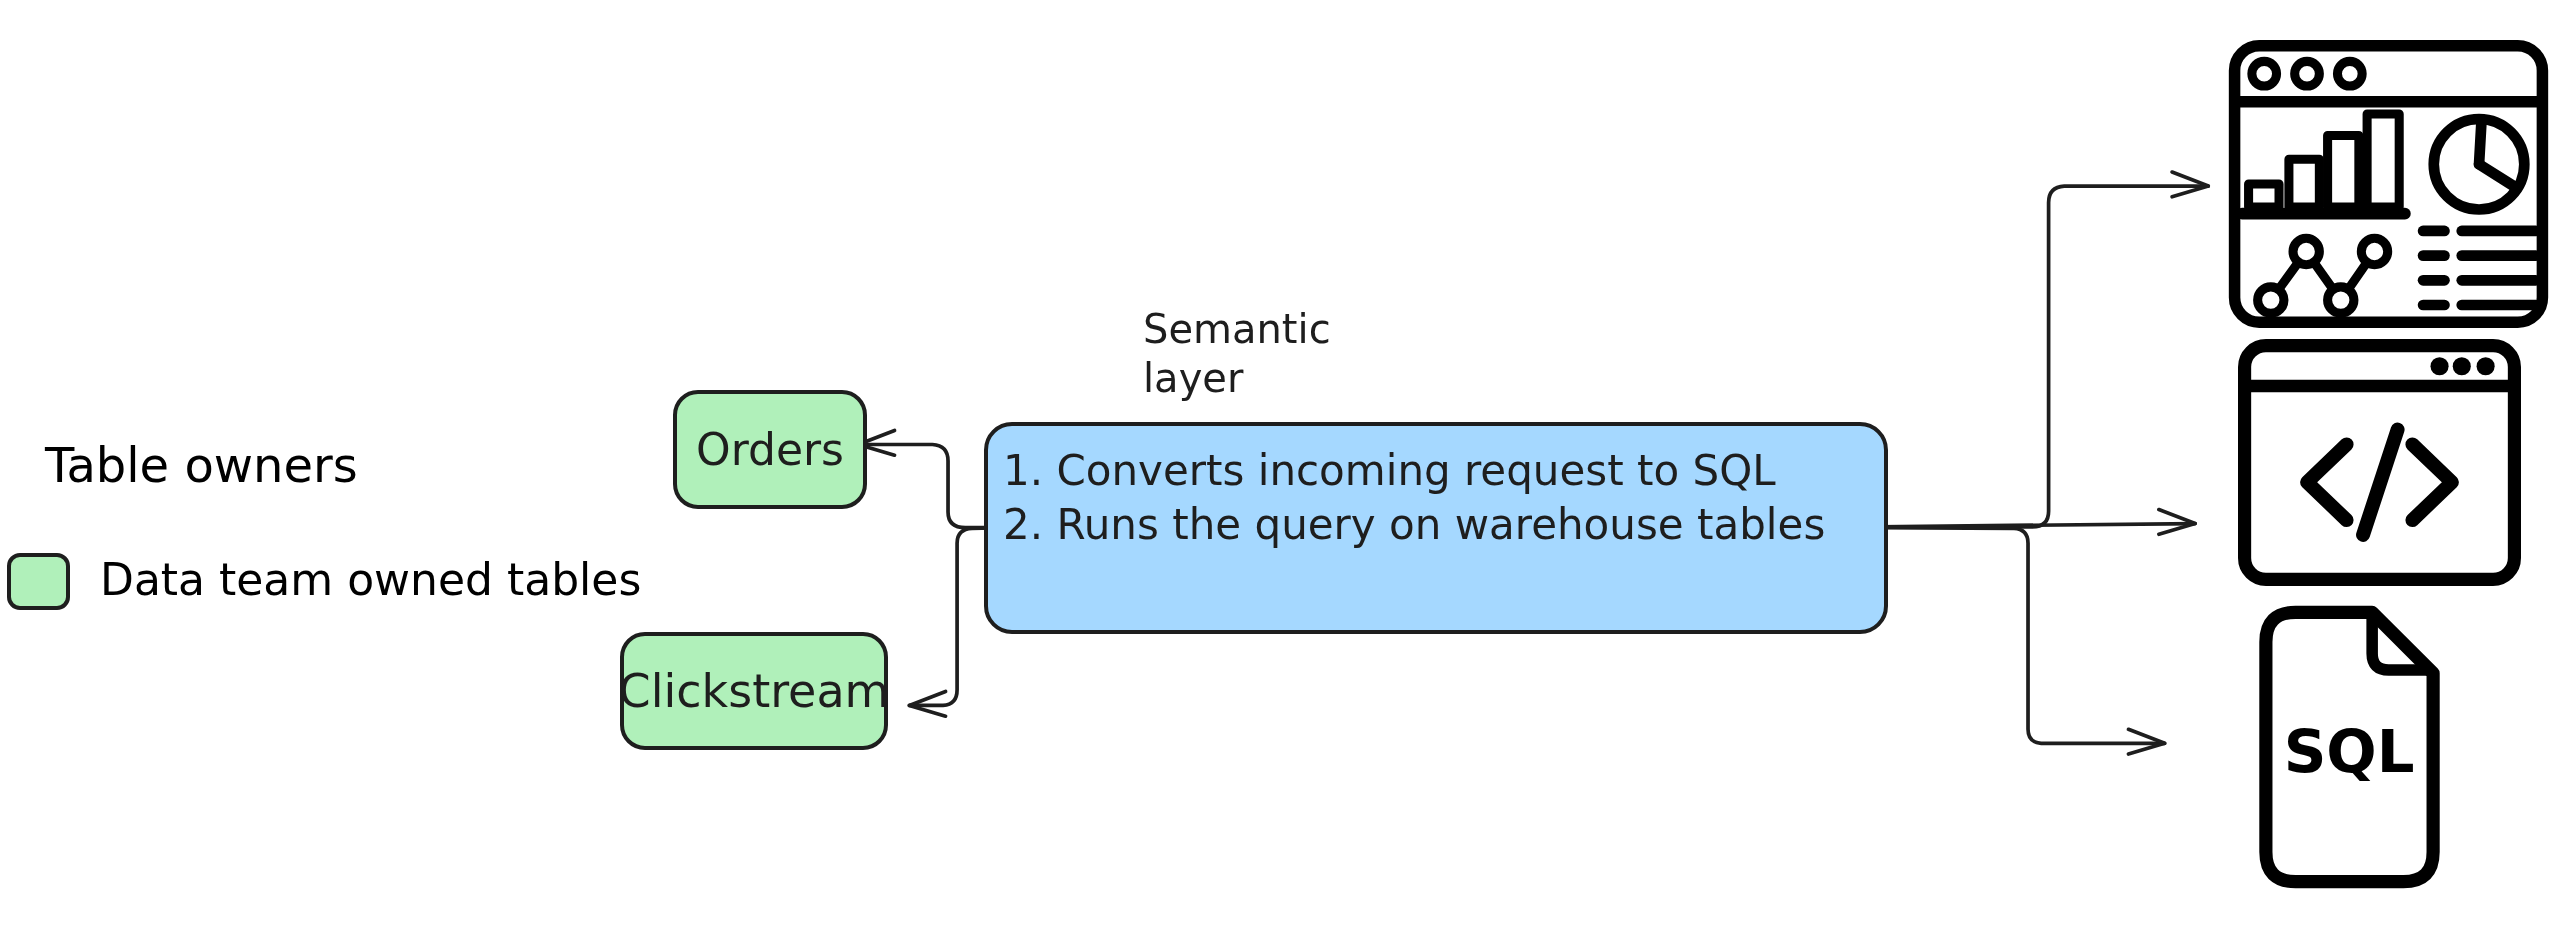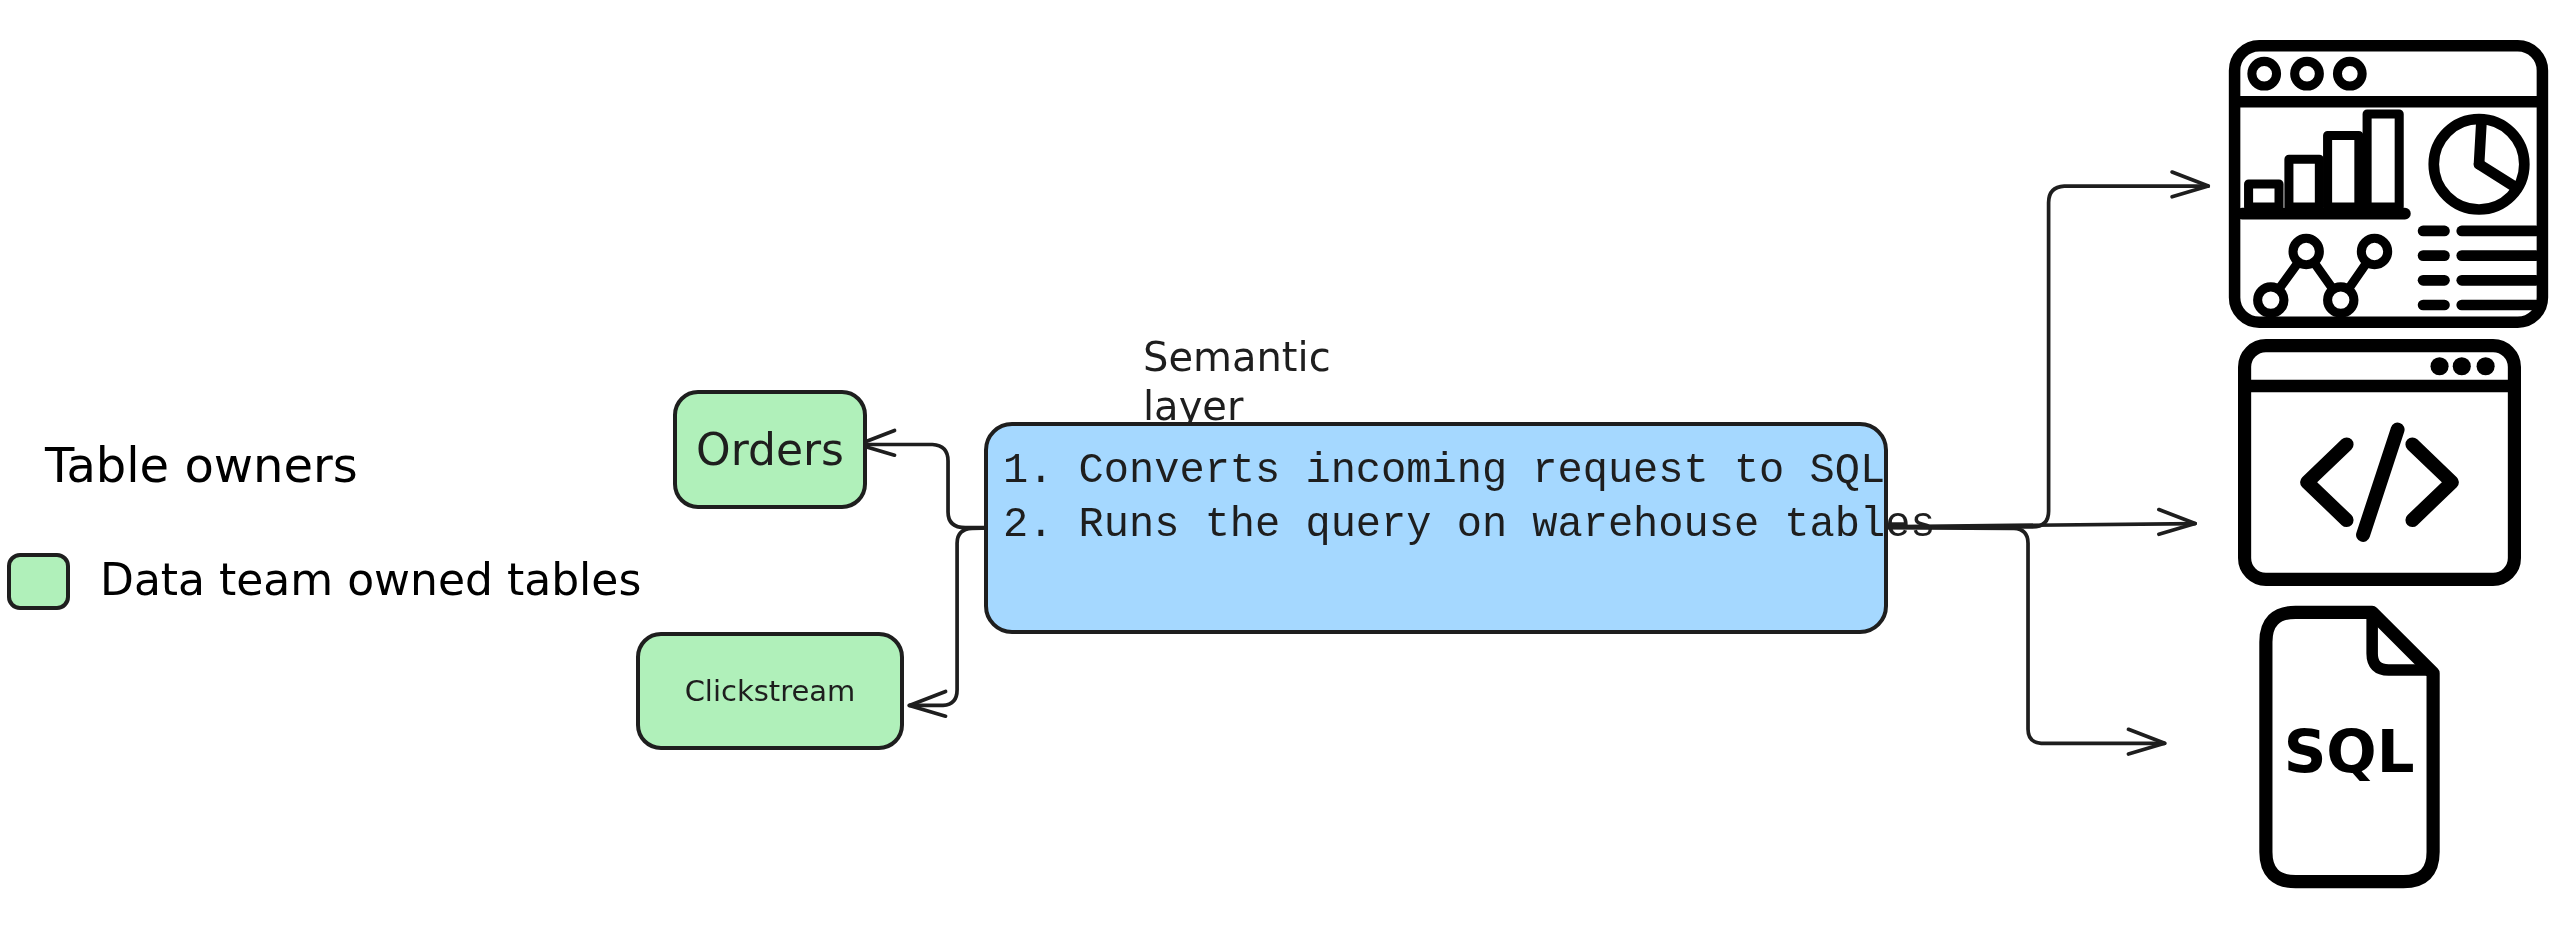--- a/index.html
+++ b/index.html
@@ -35,46 +35,44 @@
     position: absolute;
     display: flex;
     align-items: center;
     justify-content: center;
     border: 4.1px solid #1e1e1e;
     box-sizing: border-box;
     white-space: nowrap;
   }
   .node.green { background: #b0f0ba; border-radius: 25px; }
   #orders-node { left: 673px; top: 390px; width: 194px; height: 119px; font-size: 44px; }
-  #clickstream-node { left: 636px; top: 632px; width: 268px; height: 118px; font-size: 29px; }
+  #clickstream-node { left: 620px; top: 632px; width: 268px; height: 118px; font-size: 46px; }
 
   .semantic-title {
     position: absolute;
     left: 1143px; top: 305px;
     font-size: 40px;
     line-height: 49px;
     white-space: nowrap;
-    margin-top: 28px;
   }
   #semantic-box {
     position: absolute;
     left: 984px; top: 422px;
     width: 904px; height: 212px;
     background: #a5d8ff;
     border: 4.1px solid #1e1e1e;
     border-radius: 28px;
     box-sizing: border-box;
   }
   #semantic-steps {
     position: absolute;
     left: 15px; top: 18px;
     font-size: 42px;
     line-height: 54px;
     white-space: nowrap;
-    font-family: Liberation Mono, monospace;
   }
   .icon-wrap { position: absolute; text-align: center; }
   #dashboard-icon { left: 2228px; top: 39px; }
   #code-icon { left: 2238px; top: 339px; }
   #sql-icon { left: 2256px; top: 604px; }
   svg { display: block; }
   .sql-text {
     font-family: "DejaVu Sans", "Liberation Sans", sans-serif;
     font-weight: bold;
   }

